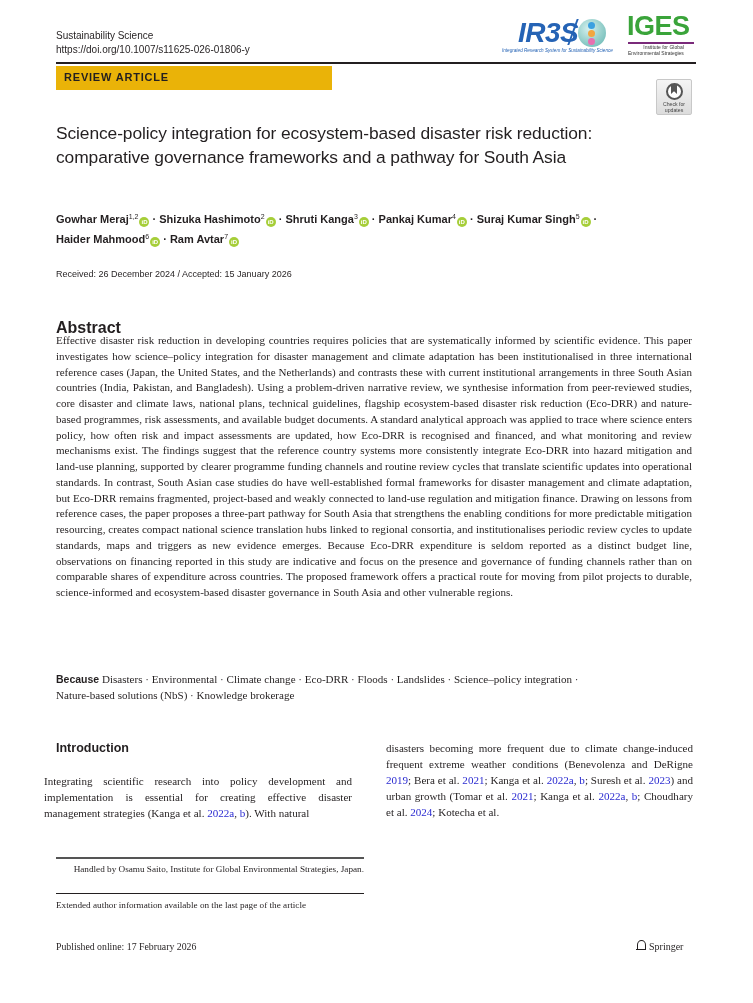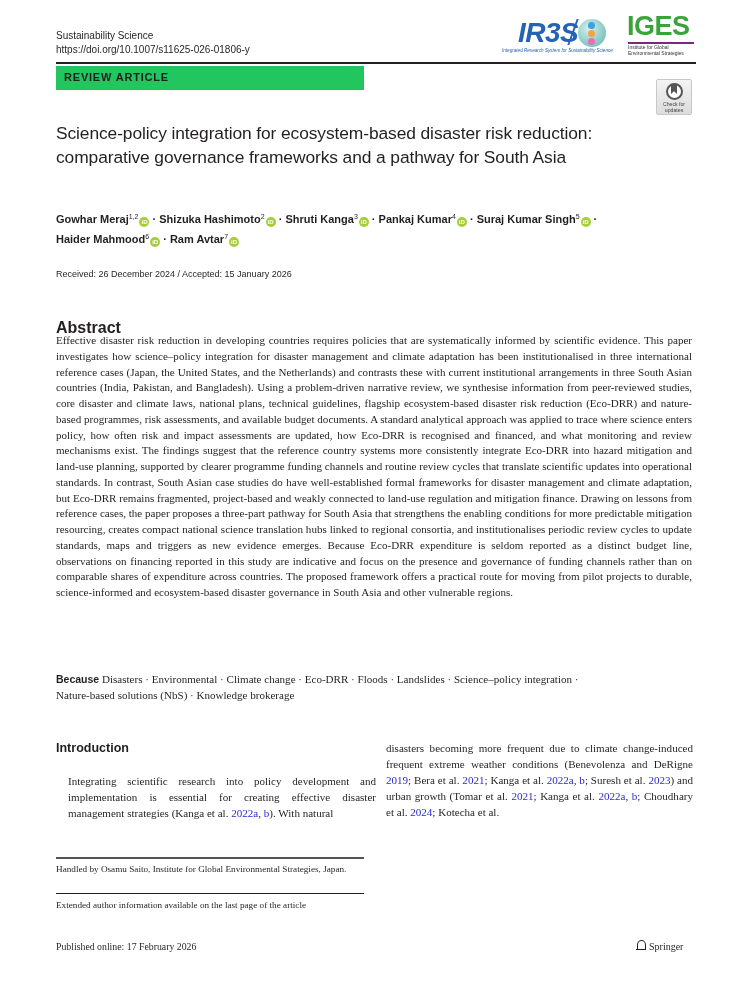--- a/index.html
+++ b/index.html
@@ -3,33 +3,33 @@
 <meta charset="utf-8">
 <style>
   * { box-sizing: border-box; margin: 0; padding: 0; }
   html, body { width: 753px; height: 1003px; background: #ffffff; overflow: hidden; }
   body { position: relative; color: #231f20; }
   .sans { font-family: "Liberation Sans", "DejaVu Sans", sans-serif; }
   .serif { font-family: "Liberation Serif", "DejaVu Serif", serif; }
 
   #journal { position: absolute; left: 56px; top: 29px; font-size: 10px; line-height: 14px; color: #231f20; }
   #header-rule { position: absolute; left: 56px; top: 62px; width: 640px; height: 1.5px; background: #231f20; }
-  #review-banner { position: absolute; left: 56px; top: 66px; width: 308px; height: 24px; background: #22c55e; }
+  #review-banner { position: absolute; left: 56px; top: 66px; width: 276px; height: 24px; background: #eab308; }
   #review-banner span { position: absolute; left: 8px; top: 5px; font-size: 11px; font-weight: bold; letter-spacing: 0.8px; color: #231f20; }
 
   
   #ir3s-logo { position: absolute; left: 502px; top: 17px; width: 108px; height: 42px; }
   #ir3s-text { position: absolute; left: 16px; top: 0px; font-size: 28px; font-style: italic; font-weight: bold; color: #2563b5; letter-spacing: -0.5px; }
   #ir3s-slash { position: absolute; left: 70px; top: 2px; width: 2px; height: 26px; background: #2563b5; transform: skewX(-20deg); }
   #ir3s-globe { position: absolute; left: 76px; top: 2px; width: 28px; height: 28px; border-radius: 50%;
      background: radial-gradient(circle at 40% 35%, #d8f1ef 0%, #9fd4d0 45%, #5fb3b0 100%); }
   .dot { position: absolute; width: 7px; height: 7px; border-radius: 50%; left: 10px; }
   #ir3s-sub { position: absolute; left: 0; top: 31px; font-size: 4.6px; font-style: italic; color: #2563b5; white-space: nowrap; }
 
-  #iges-logo { position: absolute; left: 626px; top: 15px; width: 72px; height: 44px; }
+  #iges-logo { position: absolute; left: 626px; top: 15px; width: 72px; height: 44px; text-align: right; }
   #iges-text { position: absolute; left: 1px; top: -4px; font-size: 27px; font-weight: bold; color: #3aa43a; letter-spacing: -0.5px; }
   #iges-bar { position: absolute; left: 2px; top: 27px; width: 66px; height: 1.5px; background: #7a2a7a; }
   #iges-sub { position: absolute; left: 2px; top: 29px; font-size: 5px; line-height: 6px; color: #333; white-space: nowrap; }
 
   #check-updates { position: absolute; left: 656px; top: 79px; width: 36px; height: 36px; border: 1px solid #c8c8c8; border-radius: 2px;
       background: linear-gradient(#f4f4f4, #dcdcdc); }
   #check-icon { position: absolute; left: 9px; top: 3px; width: 17px; height: 17px; border-radius: 50%; border: 2.5px solid #555; background: #fff; }
   #check-icon::after { content: ""; position: absolute; left: 3px; top: 0px; width: 6px; height: 9px; background: #555; clip-path: polygon(0 0,100% 0,100% 100%,50% 70%,0 100%); }
   #check-label { position: absolute; left: 0; top: 21px; width: 100%; text-align: center; font-size: 5.2px; line-height: 6px; color: #444; }
 
@@ -40,26 +40,26 @@
 
   #dates { position: absolute; left: 56px; top: 268px; font-size: 9px; line-height: 12.5px; color: #231f20; }
 
   #abstract-heading { position: absolute; left: 56px; top: 319px; font-size: 16px; font-weight: bold; color: #231f20; }
   #abstract-text { position: absolute; left: 56px; top: 333px; width: 636px; font-size: 11.05px; line-height: 15.75px; text-align: justify; color: #231f20; }
 
   #keywords { position: absolute; left: 56px; top: 672px; width: 640px; font-size: 11.05px; line-height: 15.5px; color: #231f20; }
   #keywords b { font-family: "Liberation Sans", sans-serif; font-size: 10.5px; }
 
   #intro-heading { position: absolute; left: 56px; top: 741px; font-size: 12.5px; font-weight: bold; color: #231f20; }
-  #col-left { position: absolute; left: 68px; top: 773px; width: 308px; font-size: 11.05px; line-height: 16px; text-align: justify; color: #231f20; }
+  #col-left { position: absolute; left: 44px; top: 773px; width: 308px; font-size: 11.05px; line-height: 16px; text-align: justify; color: #231f20; }
   #col-right { position: absolute; left: 386px; top: 740px; width: 307px; font-size: 11.05px; line-height: 16px; text-align: justify; color: #231f20; }
   .cite { color: #2b2bd1; }
 
   #fn-rule-top { position: absolute; left: 56px; top: 857px; width: 308px; height: 1.5px; background: #555; }
-  #fn-handled { position: absolute; left: 56px; top: 863px; width: 308px; font-size: 9.2px; line-height: 12.5px; color: #231f20; }
+  #fn-handled { position: absolute; left: 56px; top: 863px; width: 308px; font-size: 9.2px; line-height: 12.5px; color: #231f20; text-align: right; }
   #fn-rule-mid { position: absolute; left: 56px; top: 893px; width: 308px; height: 1px; background: #231f20; }
   #fn-extended { position: absolute; left: 56px; top: 899px; width: 308px; font-size: 9.2px; line-height: 12.5px; color: #231f20; }
 
   #published { position: absolute; left: 56px; top: 941px; font-size: 9.8px; color: #231f20; }
   #springer { position: absolute; left: 636px; top: 940px; font-size: 10px; color: #231f20; }
   #springer-icon { display: inline-block; width: 10px; height: 11px; position: relative; vertical-align: -1px; margin-right: 3px; }
   #springer-icon::before { content: ""; position: absolute; left: 1px; top: 0; width: 7px; height: 8px; border: 1.2px solid #231f20; border-radius: 50% 50% 10% 10%; }
   #springer-icon::after { content: ""; position: absolute; left: 0; top: 9px; width: 10px; height: 1.3px; background: #231f20; }
 </style>
 </head>

